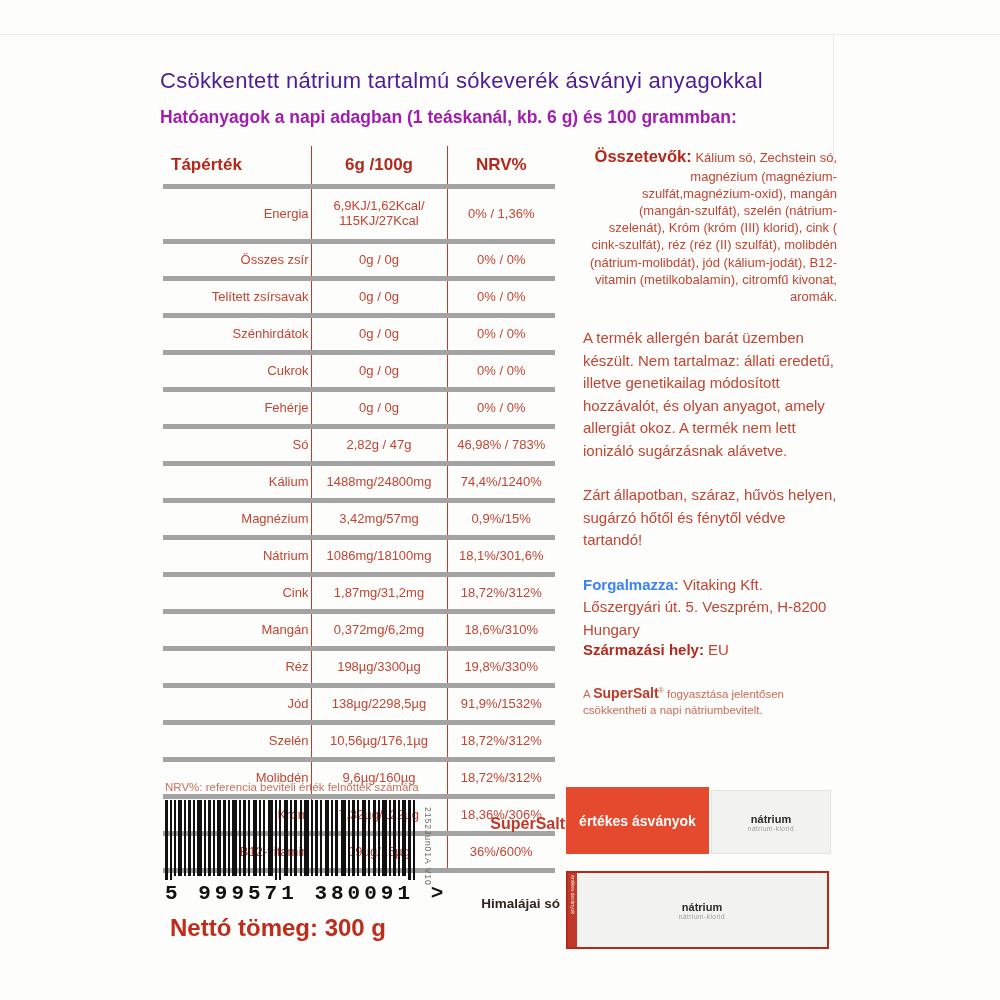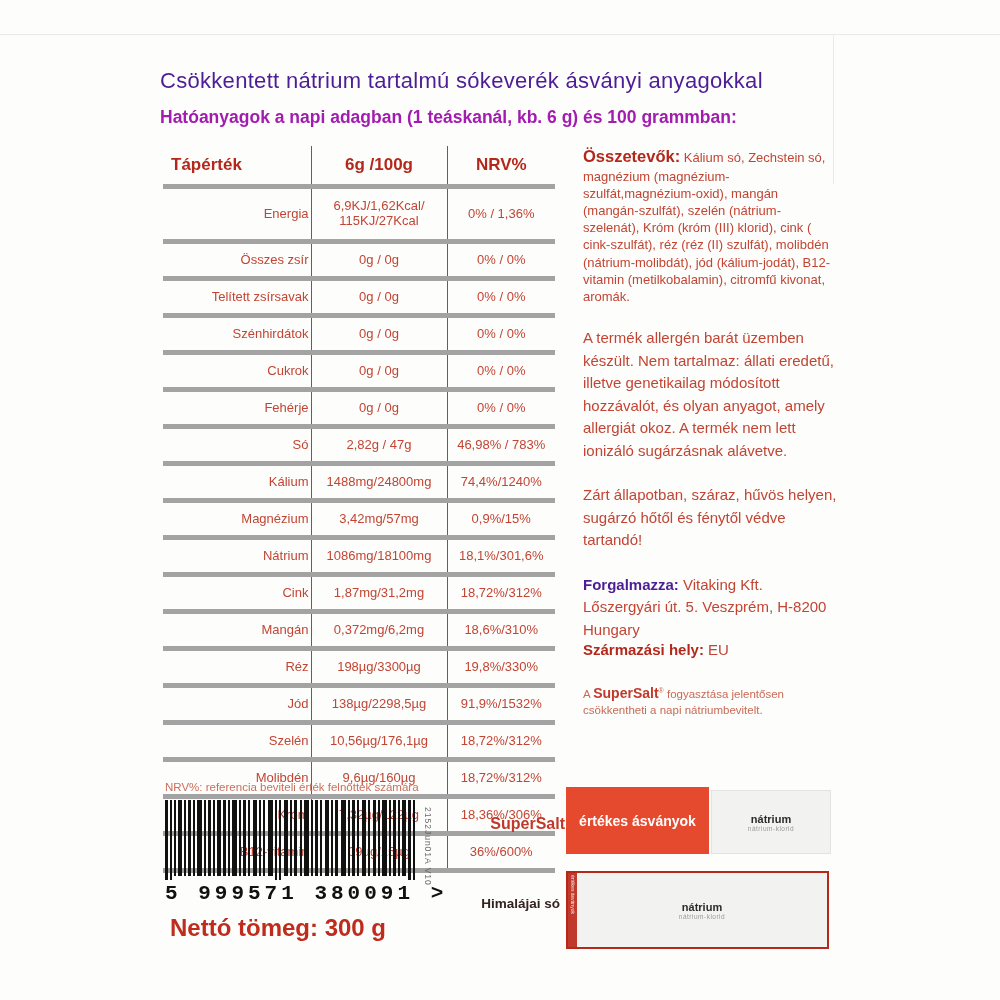--- a/index.html
+++ b/index.html
@@ -20,24 +20,24 @@
   table.nutri th:first-child{text-align:left;padding-left:8px;}
   table.nutri td{font-size:13px;height:32px;text-align:center;padding:0 2px;line-height:1.15;}
   table.nutri td:first-child{text-align:right;padding-left:8px;}
   table.nutri tr>*{border-bottom:5px solid #a3a3a3;}
   table.nutri tr>*:nth-child(2){border-left:1.5px solid #c0392b;border-right:1.5px solid #c0392b;}
   table.nutri col.c1{width:148px;} table.nutri col.c2{width:136px;} table.nutri col.c3{width:108px;}
   table.nutri tr.tall td{height:50px;}
 
   
   .info{position:absolute;left:583px;top:146px;width:254px;color:#c24534;}
-  .ingredients{font-size:13px;line-height:1.32;}
+  .ingredients{font-size:13px;line-height:1.32;text-align:right;}
   .ingredients b{font-size:16.5px;color:#b3281a;}
   .para{font-size:15px;line-height:1.5;margin-top:22px;color:#c24534;}
-  .para b{color:#4c1d95;}
+  .para b{color:#3b82f6;}
   .origin{font-size:15px;}
   .origin b{color:#b3281a;}
   .brandnote{font-size:11.5px;line-height:1.35;margin-top:26px;color:#c96a56;}
   .brandnote .brand{font-size:14px;font-weight:bold;color:#c0392b;}
   .brandnote sup{font-size:7px;}
 
   
   .footnote{position:absolute;left:165px;top:781px;font-size:11.5px;color:#cb6f5d;}
 
   

